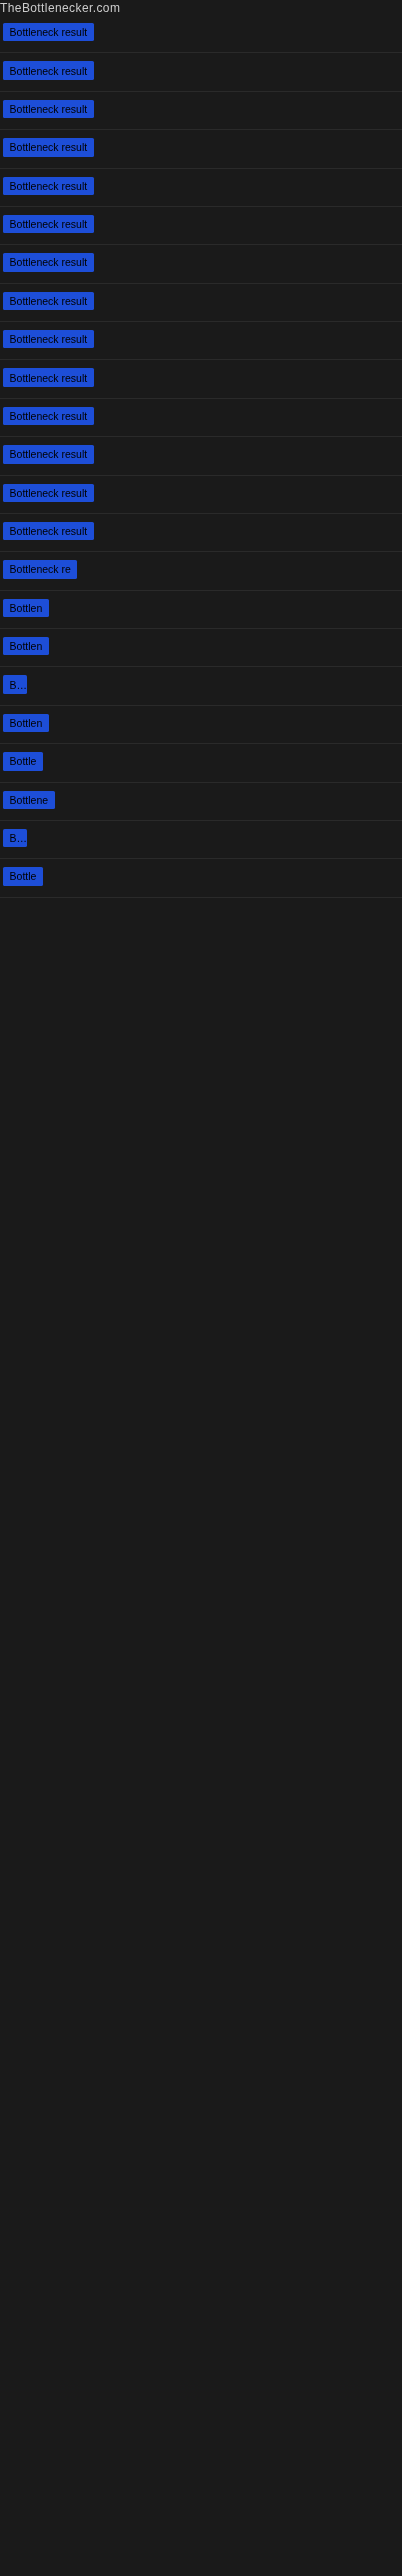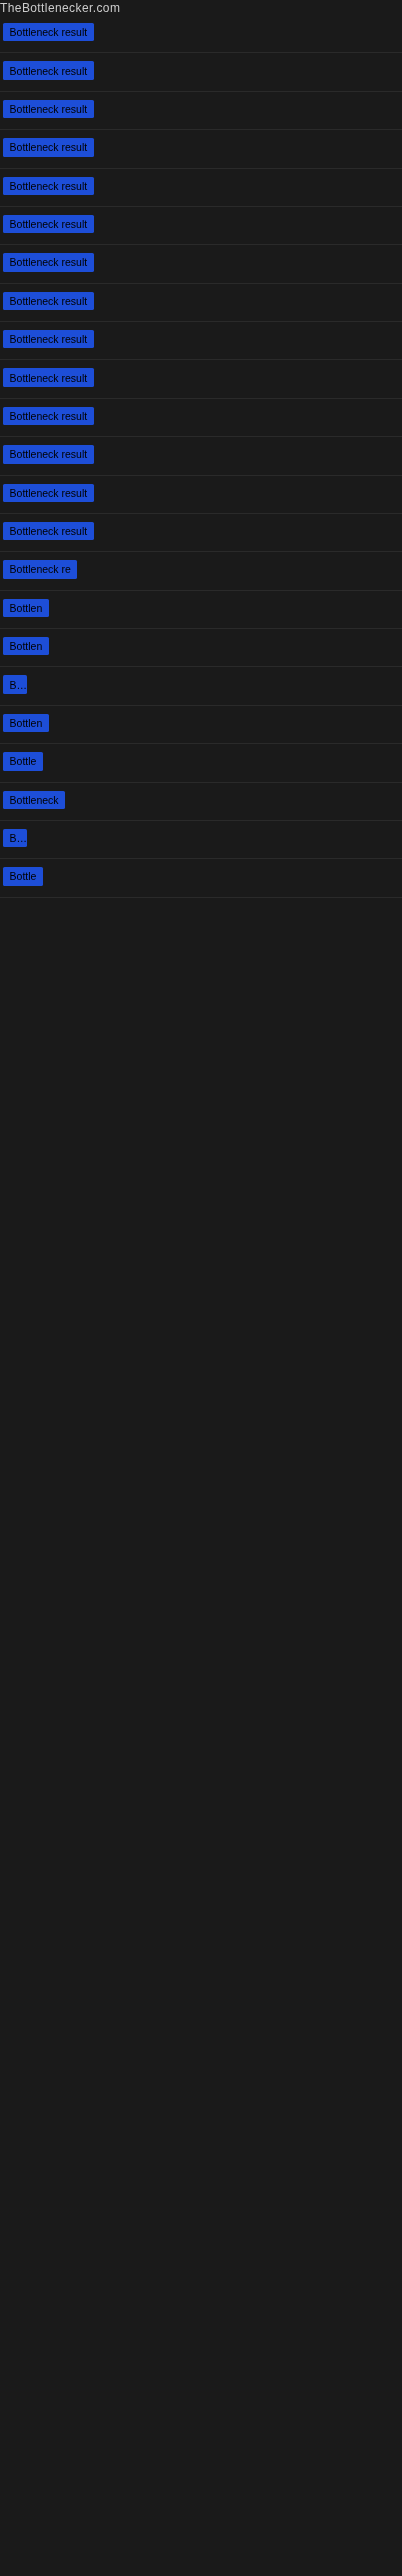--- a/index.html
+++ b/index.html
@@ -63,17 +63,17 @@
     <div class="row"><span class="bottleneck-tag" style="max-width: 97px;">Bottleneck result</span></div>
     <div class="row"><span class="bottleneck-tag" style="max-width: 97px;">Bottleneck result</span></div>
     <div class="row"><span class="bottleneck-tag" style="max-width: 97px;">Bottleneck result</span></div>
     <div class="row"><span class="bottleneck-tag" style="max-width: 97px;">Bottleneck result</span></div>
     <div class="row"><span class="bottleneck-tag" style="max-width: 81px; text-align: center;">Bottleneck re</span></div>
     <div class="row"><span class="bottleneck-tag" style="max-width: 64px;">Bottlen</span></div>
     <div class="row"><span class="bottleneck-tag" style="max-width: 60px;">Bottlen</span></div>
     <div class="row"><span class="bottleneck-tag" style="max-width: 24px;">Bo</span></div>
     <div class="row"><span class="bottleneck-tag" style="max-width: 60px;">Bottlen</span></div>
     <div class="row"><span class="bottleneck-tag" style="max-width: 48px;">Bottle</span></div>
-    <div class="row"><span class="bottleneck-tag" style="max-width: 68px;">Bottleneck</span></div>
+    <div class="row"><span class="bottleneck-tag" style="max-width: 68px;">Bottlene</span></div>
     <div class="row"><span class="bottleneck-tag" style="max-width: 24px;">Bo</span></div>
     <div class="row"><span class="bottleneck-tag" style="max-width: 48px;">Bottle</span></div>
   </div>
 
 
 </body></html>

